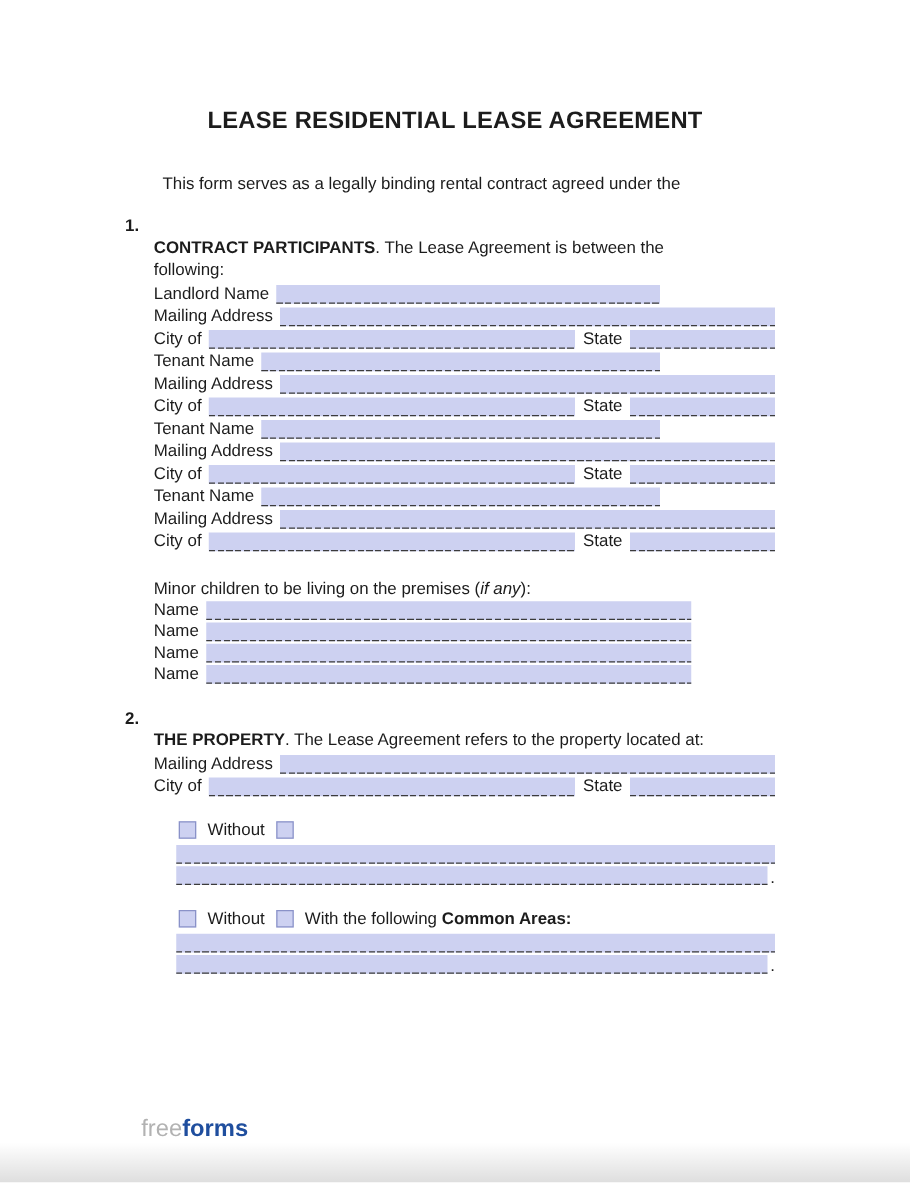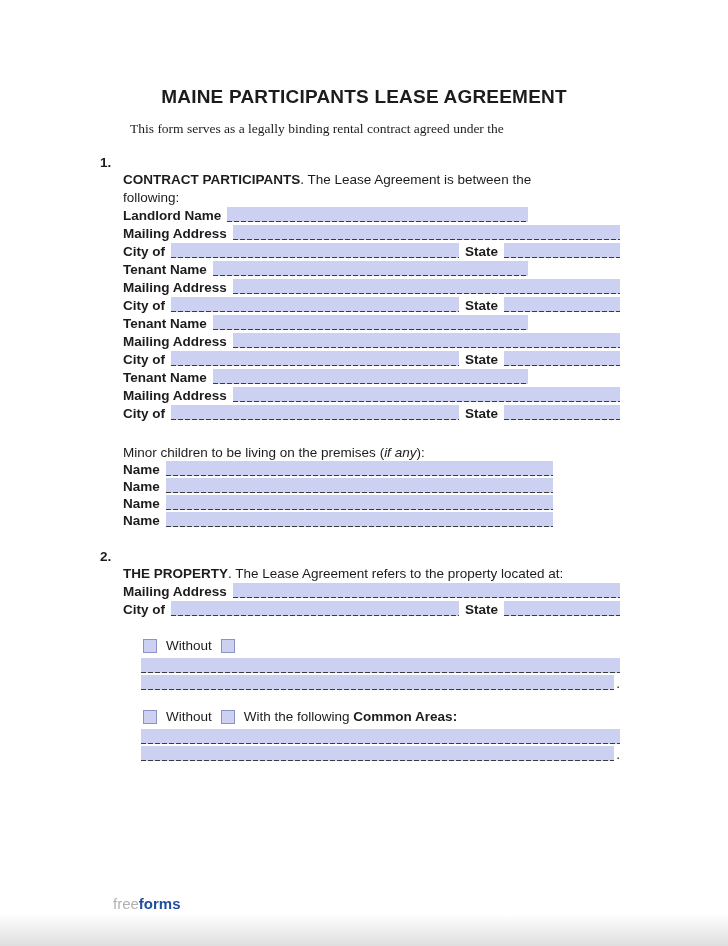--- a/index.html
+++ b/index.html
@@ -7,29 +7,29 @@
   body {
     width:728px; height:946px; position:relative; overflow:hidden;
     font-family:"Liberation Sans","DejaVu Sans",sans-serif;
     font-size:13.5px; color:#1c1c1c;
   }
   .content { padding:85px 100px 0 100px; }
   .doc-title {
     text-align:center; font-weight:bold; font-size:19px;
     letter-spacing:.2px; line-height:23px;
   }
-  .intro { margin-top:12px; line-height:18px; text-indent:30px;font-family:Liberation Serif, serif; }
+  .intro { margin-top:30px; line-height:18px; text-indent:30px; }
   .section { display:flex; margin-top:16px; }
   .sec2 { margin-top:19px; }
   .sec-num { width:23px; font-weight:bold; line-height:18px; }
   .sec-body { width:497px; }
   .sec-head { line-height:18px;margin-top:17px; }
   .bold { font-weight:bold; }
 
-  .row { display:flex; height:18px; gap:6px;font-weight:bold; }
+  .row { display:flex; align-items:flex-end; height:18px; gap:6px; }
   .lbl { line-height:17px; white-space:nowrap; }
   .field {
     background-color:var(--field-bg,#cdd1f1);
     background-image:repeating-linear-gradient(to right,var(--underline,#3b3b3b) 0 5px,transparent 5px 7px);
     background-size:100% 1.5px; background-repeat:no-repeat; background-position:bottom left;
     height:15px;
   }
   .name-field  { flex:1; margin-right:92px; }
   .addr-field  { flex:1; }
   .city-field  { flex:1; }
@@ -46,35 +46,35 @@
   .checkbox {
     width:14px; height:14px; flex:none;
     background:var(--field-bg,#cdd1f1);
     border:1px solid var(--checkbox-border,#8a92c8);
   }
   .write-lines { margin-left:18px; margin-top:3px; }
   .write-row { display:flex; align-items:flex-end; height:17px; }
   .write-field { flex:1; height:15px; }
   .line-period { margin-left:2px; line-height:12px; }
 
-  .brand-logo { position:absolute; left:113px; top:894px; font-size:15px; line-height:19px;text-align:center; }
+  .brand-logo { position:absolute; left:113px; top:894px; font-size:19px; line-height:19px;text-align:center; }
   .brand-free  { color:var(--brand-free,#b2b2b2); }
   .brand-forms { color:var(--brand-forms,#1f4e9e); font-weight:bold; }
   .bottom-fade {
     position:absolute; left:0; right:0; bottom:0; height:32px;
     background:linear-gradient(to bottom, rgba(0,0,0,0), rgba(0,0,0,0.13));
     pointer-events:none;
   }
 </style>
 </head>
 <body>
 
 <div class="content">
 
-  <div class="doc-title">MAINE PARTICIPANTS LEASE AGREEMENT</div>
+  <div class="doc-title">LEASE RESIDENTIAL LEASE AGREEMENT</div>
 
   <div class="intro">
     <span>This form serves as a legally binding rental contract agreed under the</span><br>
   </div>
 
   <div class="section">
     <div class="sec-num">1.</div>
     <div class="sec-body">
       <div class="sec-head">
         <span class="bold">CONTRACT PARTICIPANTS</span><span>. The Lease Agreement is between the</span><br>

